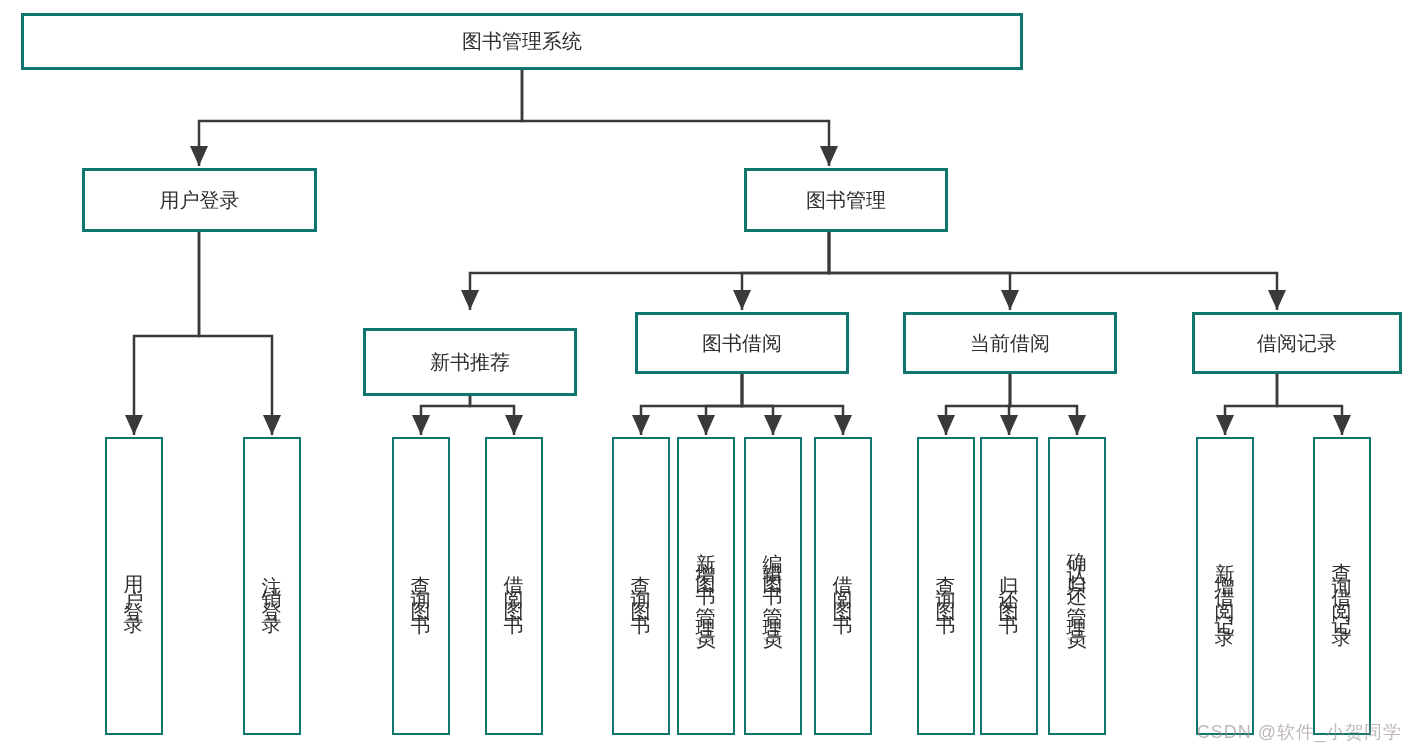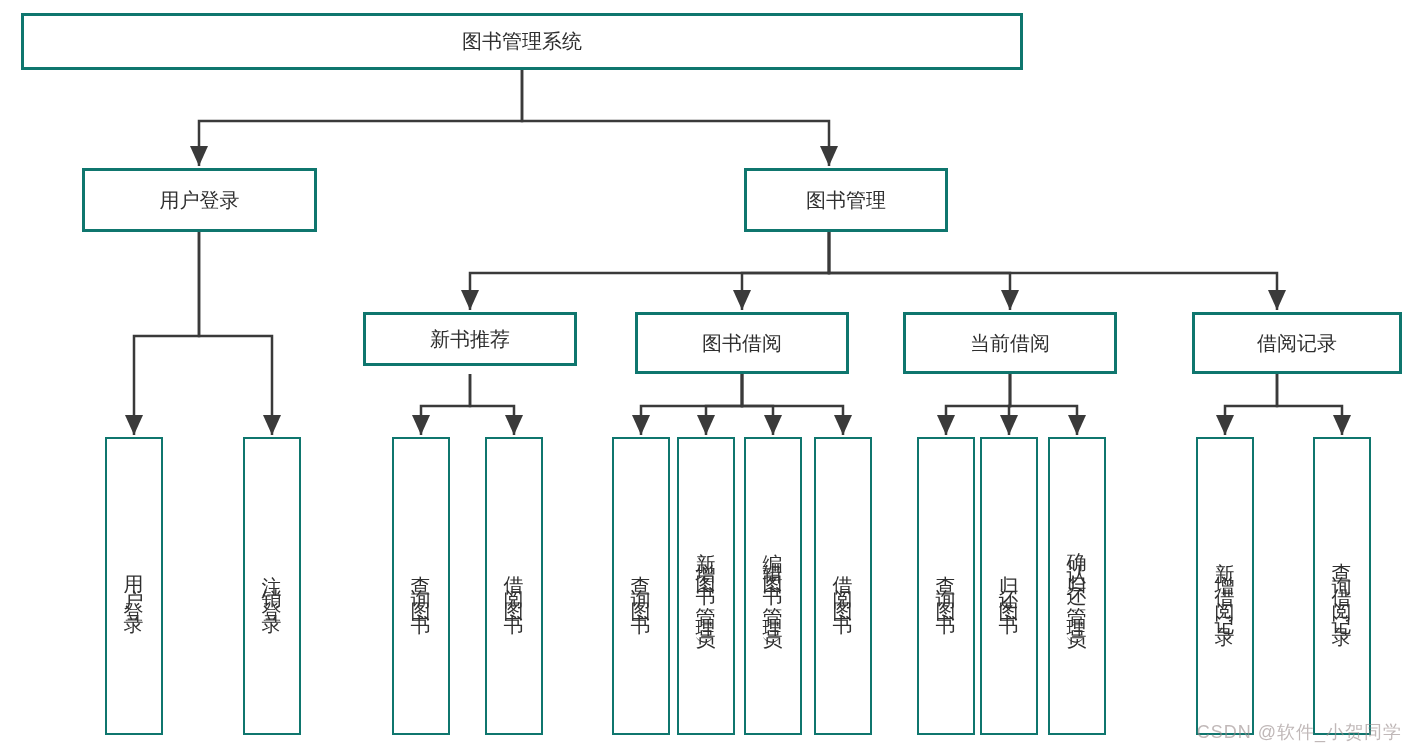--- a/index.html
+++ b/index.html
@@ -97,21 +97,21 @@
     <span>图书管理系统</span>
   </div>
 
   <div class="node" style="left:82px; top:168px; width:235px; height:64px;">
     <span>用户登录</span>
   </div>
   <div class="node" style="left:700px; top:168px; width:204px; height:64px;margin-left:44px;">
     <span>图书管理</span>
   </div>
 
-  <div class="node" style="left:363px; top:312px; width:214px; height:54px;">
+  <div class="node" style="left:363px; top:328px; width:214px; height:68px;">
     <span>新书推荐</span>
   </div>
   <div class="node" style="left:635px; top:312px; width:214px; height:62px;">
     <span>图书借阅</span>
   </div>
   <div class="node" style="left:903px; top:312px; width:214px; height:62px;">
     <span>当前借阅</span>
   </div>
   <div class="node" style="left:1192px; top:312px; width:210px; height:62px;">
     <span>借阅记录</span>

